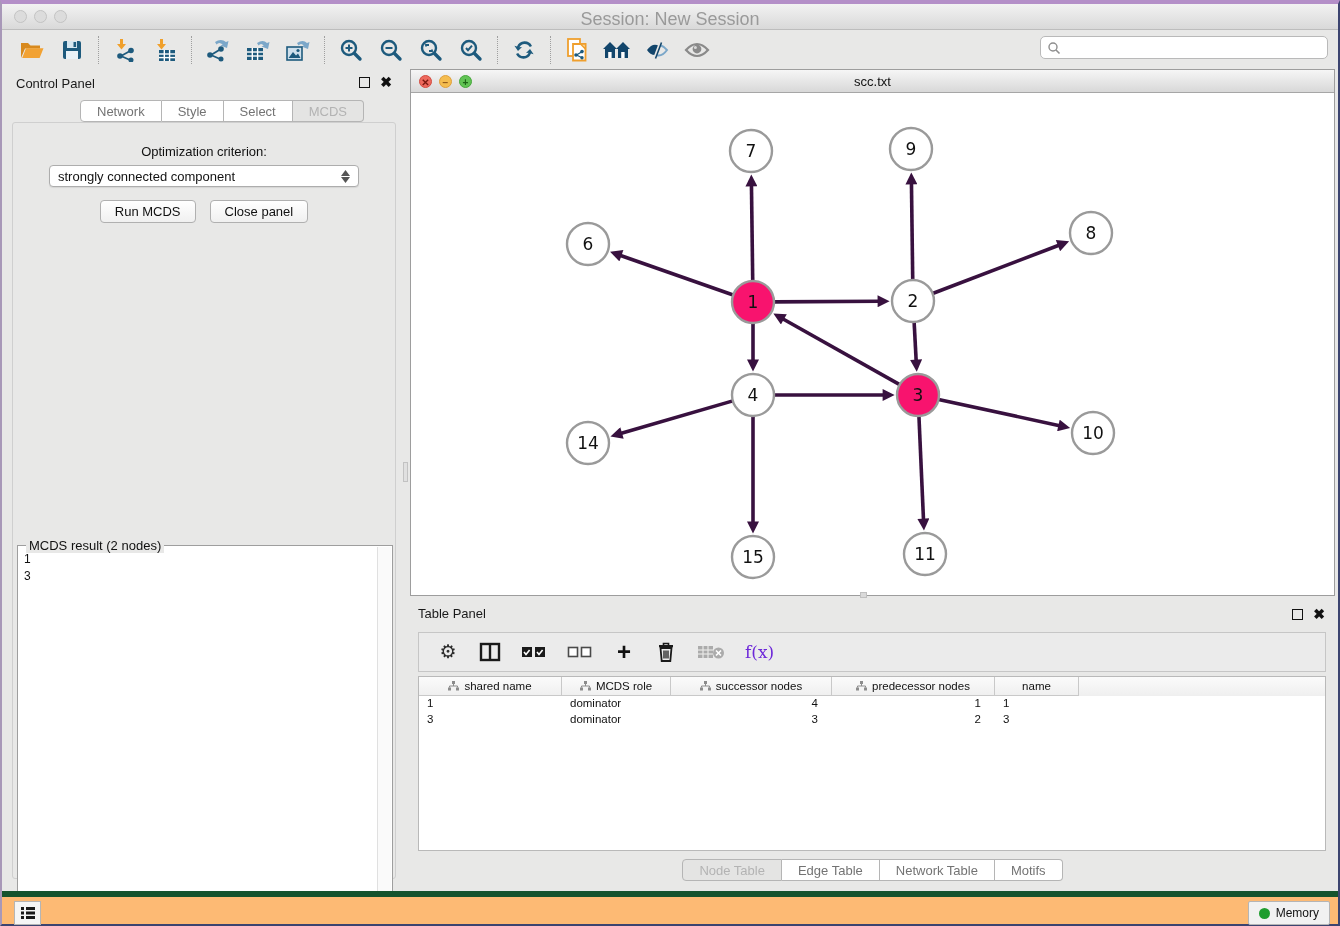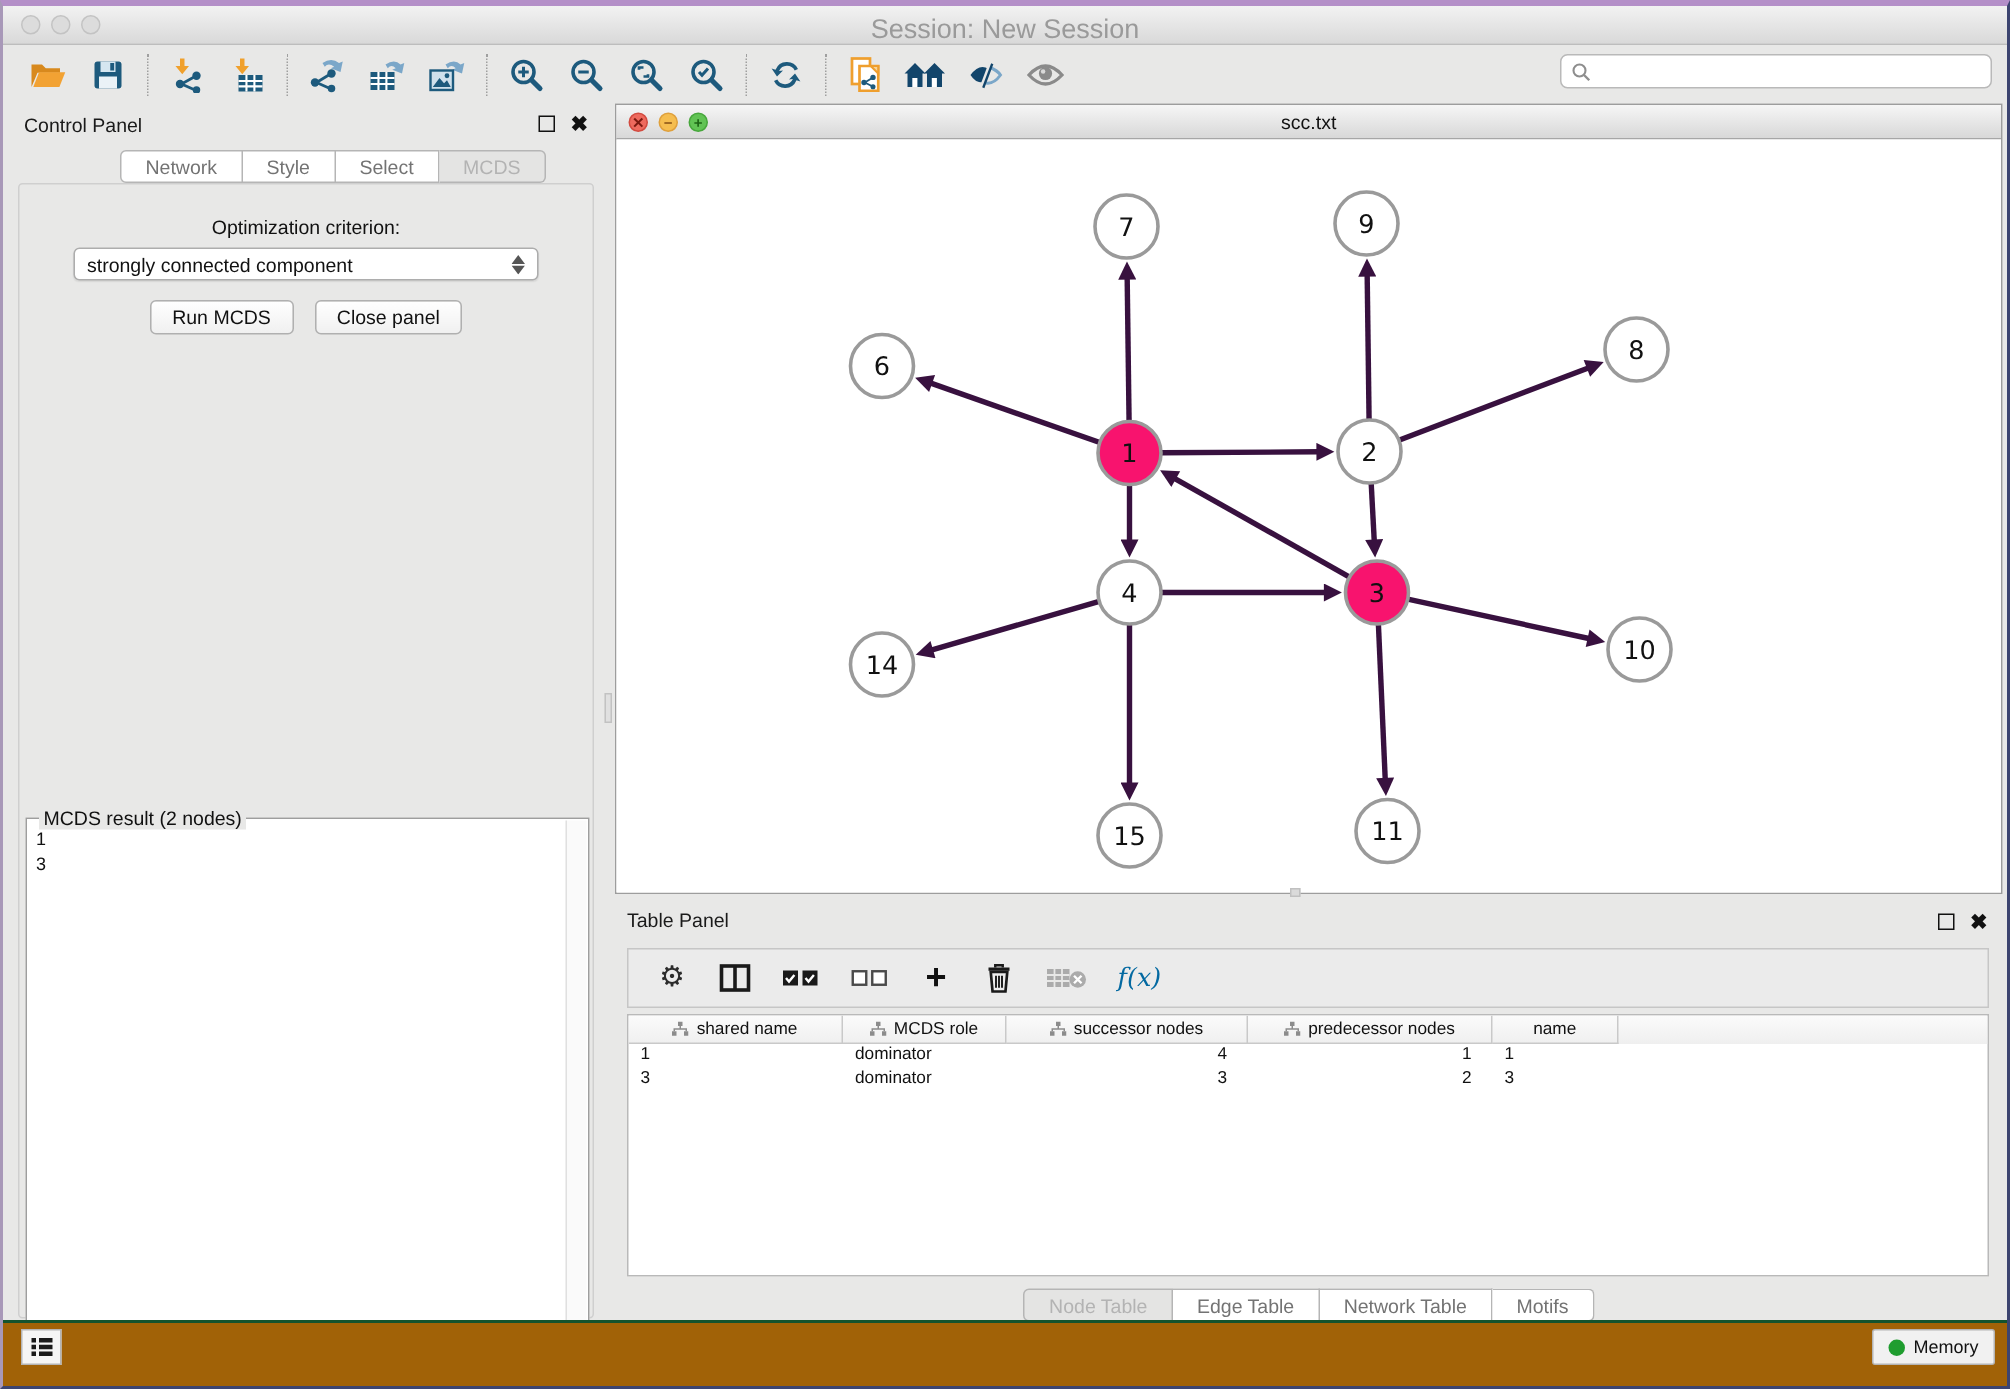--- a/index.html
+++ b/index.html
@@ -91,32 +91,32 @@
              border:1px solid #b9b9b9; overflow:hidden; }
   .tbl-head { display:flex; height:19px; background:linear-gradient(#fbfbfb,#efefef); }
   .th { border-right:1px solid #c9c9c9; border-bottom:1px solid #c9c9c9; display:flex;
         align-items:center; justify-content:center; gap:5px; font-size:11.5px; color:#111; }
   .tbl-row { display:flex; height:16px; font-size:11.5px; color:#111; }
   .td { padding:1px 8px; white-space:nowrap; overflow:hidden; }
   .td.right { text-align:right; padding-right:14px; }
   .tp-tabs { position:absolute; left:0; right:0; top:258px; display:flex; justify-content:center; }
 
   
-  .statusbar { position:absolute; left:0; right:0; bottom:0; height:44px; background:#a16207;
-               border-top:2px solid #14532d; }
+  .statusbar { position:absolute; left:0; right:0; bottom:0; height:33px; background:#fdba74;
+               border-top:6px solid #14532d; }
   .list-btn { position:absolute; left:12px; top:4px; width:27px; height:24px; background:#f5f5f5;
               border:1px solid #b5b5b5; display:flex; align-items:center; justify-content:center; }
   .mem-btn { position:absolute; right:8px; top:4px; height:24px; background:#f1f1f1;
              border:1px solid #b5b5b5; border-radius:2px; display:flex; align-items:center;
              gap:6px; padding:0 10px; font-size:12px; color:#111; }
   .mem-dot { width:11px; height:11px; border-radius:50%; background:#1f9d2f; }
 
   .gear-glyph { font-size:19px; color:#2c2c2c; line-height:20px; }
   .plus-glyph { font-size:24px; font-weight:bold; color:#111; line-height:20px; }
-  .fx-glyph { font-family:"DejaVu Serif", serif; font-style:italic; font-size:17px; color:#0369a1; }
+  .fx-glyph { font-family:"DejaVu Serif", serif; font-size:17px; color:#6d28d9; }
 </style>
 </head>
 <body>
 
 <div class="app">
 
   <div class="titlebar">
     <div class="traffic">
       <div class="tl"></div>
       <div class="tl"></div>

